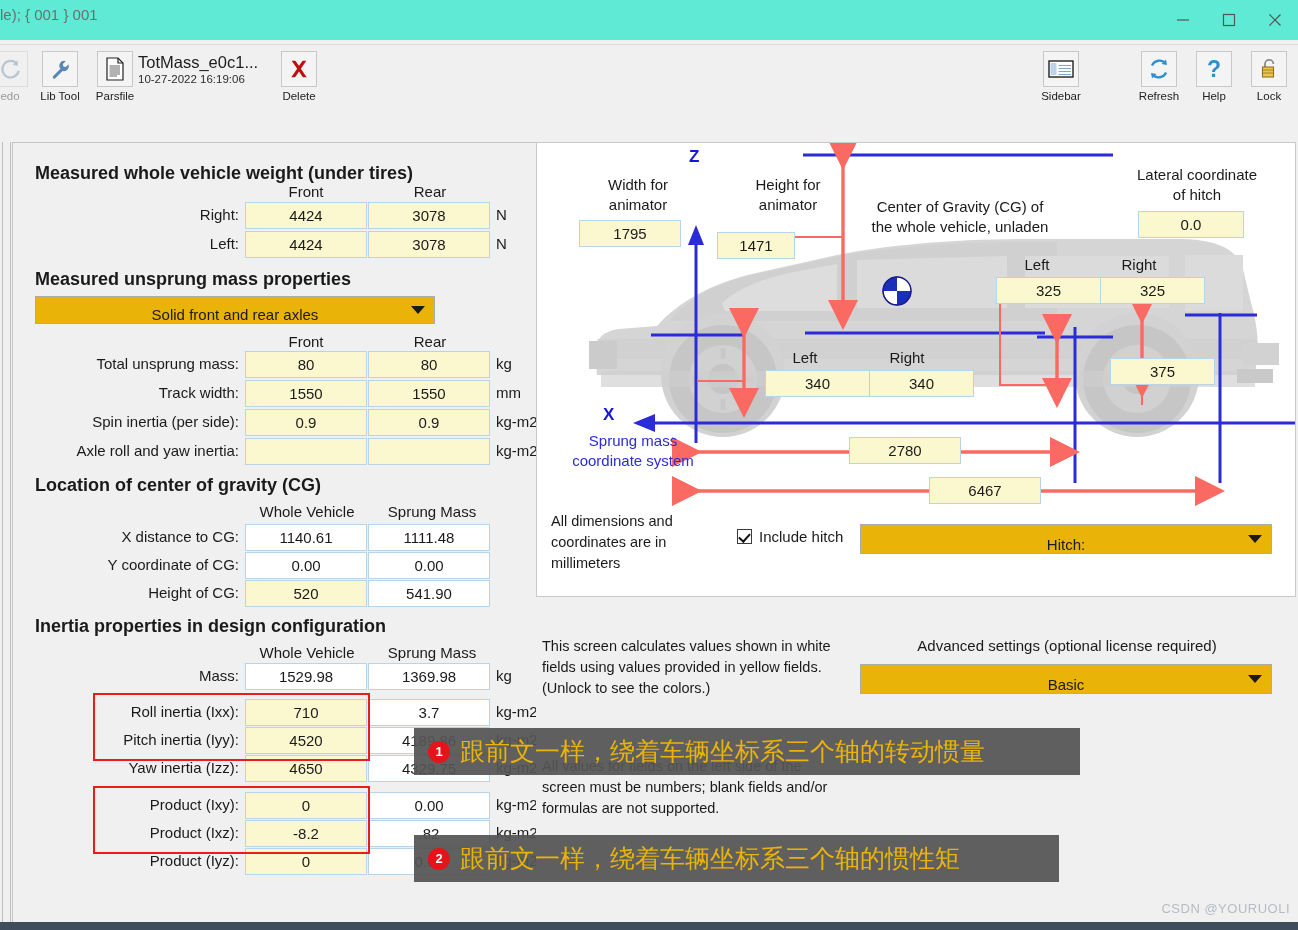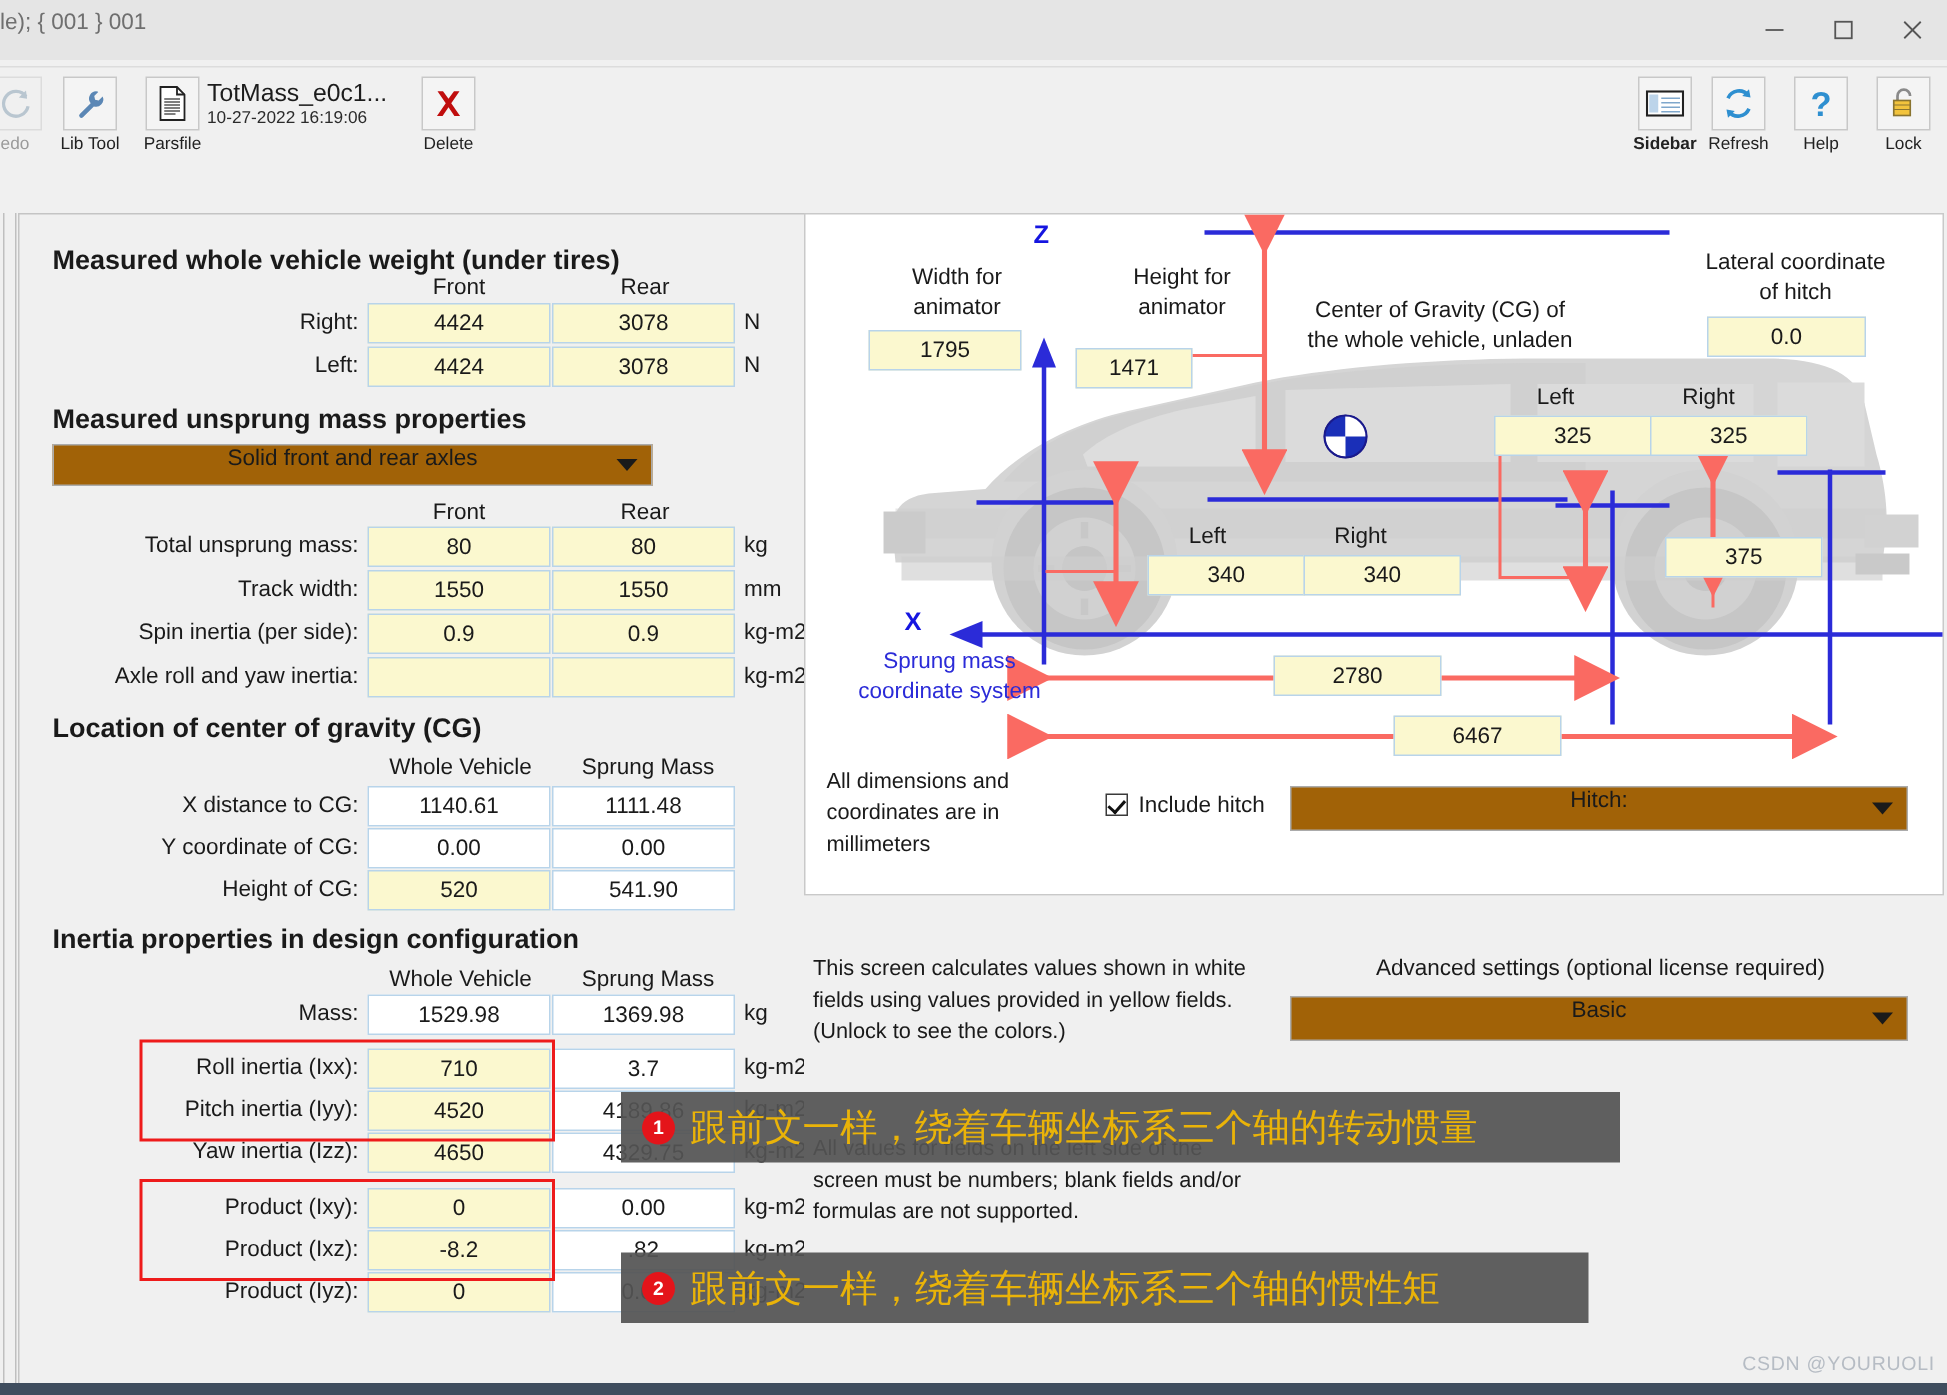--- a/index.html
+++ b/index.html
@@ -5,21 +5,21 @@
   html,body{margin:0;padding:0;}
   body{
     width:1298px;height:930px;overflow:hidden;
     background:#ffffff;
     font-family:"Liberation Sans","DejaVu Sans",sans-serif;
     -webkit-font-smoothing:antialiased;
   }
   .app{position:relative;width:1298px;height:930px;}
 
   
-  .titlebar{position:absolute;left:0;top:0;width:1298px;height:40px;background:#e5e5e5;border-bottom:1px solid #84cc16;}
+  .titlebar{position:absolute;left:0;top:0;width:1298px;height:40px;background:#5eead4;border-bottom:1px solid #84cc16;}
   .title-text{position:absolute;left:0;top:6px;font-size:15px;color:#6f6f6f;white-space:nowrap;}
   .wbtns{position:absolute;right:0;top:0;height:40px;display:flex;}
   .wbtn{width:46px;height:40px;display:flex;align-items:center;justify-content:center;color:#4a4a4a;}
   .wbtn svg{display:block;}
 
   
   .toolbar{position:absolute;left:0;top:40px;width:1298px;height:80px;background:#f0f0f0;border-bottom:1px solid #d6d6d6;}
   .tbar-inner{position:absolute;left:0;top:4px;width:1298px;height:72px;border-top:1px solid #dcdcdc;}
   .tbtn{position:absolute;top:6px;display:flex;flex-direction:column;align-items:center;width:56px;}
   .tbtn .gbox{width:36px;height:36px;border:1px solid #c8c8c8;background:#f4f4f4;display:flex;align-items:center;justify-content:center;box-sizing:border-box;}
@@ -38,22 +38,22 @@
   .sect-title{position:absolute;font-size:18px;font-weight:bold;color:#1a1a1a;white-space:nowrap;}
   .lbl{position:absolute;font-size:15px;color:#1a1a1a;white-space:nowrap;text-align:right;}
   .colhdr{position:absolute;font-size:15px;color:#1a1a1a;white-space:nowrap;text-align:center;}
   .unit{position:absolute;font-size:15px;color:#1a1a1a;white-space:nowrap;}
 
   .fld{position:absolute;height:27px;box-sizing:border-box;border:1px solid #b8d4ea;
        display:flex;align-items:center;justify-content:center;font-size:15px;color:#1a1a1a;}
   .fld.yellow{background:#fbf8cf;}
   .fld.white{background:#ffffff;}
 
-  .combo{position:absolute;box-sizing:border-box;height:28px;background:#a16207;border:1px solid #ababab;
-         display:flex;align-items:flex-start;justify-content:center;font-size:15px;color:#1a1a1a;}
+  .combo{position:absolute;box-sizing:border-box;height:28px;background:#eab308;border:1px solid #ababab;
+         display:flex;align-items:flex-end;justify-content:center;font-size:15px;color:#1a1a1a;}
   .combo .arrow{position:absolute;right:9px;top:50%;transform:translateY(-50%);
          width:0;height:0;border-left:7px solid transparent;border-right:7px solid transparent;border-top:8px solid #1a1a1a;}
 
   .redbox{position:absolute;border:2px solid #ee1b1b;box-sizing:border-box;pointer-events:none;}
 
   
   .rightpanel{position:absolute;left:536px;top:22px;width:762px;height:782px;background:#f0f0f0;}
   .diagram{position:absolute;left:0px;top:0px;width:760px;height:455px;background:#ffffff;border:1px solid #c9c9c9;box-sizing:border-box;overflow:hidden;}
   .dlbl{position:absolute;font-size:15px;color:#1a1a1a;white-space:nowrap;text-align:center;line-height:20px;}
   .dlbl.blue{color:#2b2bd8;}
@@ -148,21 +148,21 @@
 
       <div class="tbtn" style="left:271px;align-items:center;">
         <div class="gbox">
           <svg width="22" height="22" viewBox="0 0 24 24">
             <path d="M4 3 L8 3 L12 8.5 L16 3 L20 3 L14 11.8 L20.4 21 L16.3 21 L12 14.8 L7.7 21 L3.6 21 L10 11.8 Z" fill="#c00d0d"></path>
           </svg>
         </div>
         <div class="tlabel">Delete</div>
       </div>
 
-      <div class="tbtn" style="left:1082px;font-weight:bold;">
+      <div class="tbtn" style="left:1033px;">
         <div class="gbox">
           <svg width="26" height="20" viewBox="0 0 26 20">
             <rect x="1" y="2" width="24" height="16" fill="#fff" stroke="#222" stroke-width="1.4"></rect>
             <rect x="2.5" y="4" width="6" height="12" fill="#bcd4ea"></rect>
             <g stroke="#7fa7cc" stroke-width="1.1">
               <line x1="10.5" y1="6.5" x2="23" y2="6.5"></line>
                 <line x1="10.5" y1="9.5" x2="23" y2="9.5"></line>
               <line x1="10.5" y1="12.5" x2="23" y2="12.5"></line>
                 <line x1="10.5" y1="15.5" x2="23" y2="15.5"></line>
             </g>

